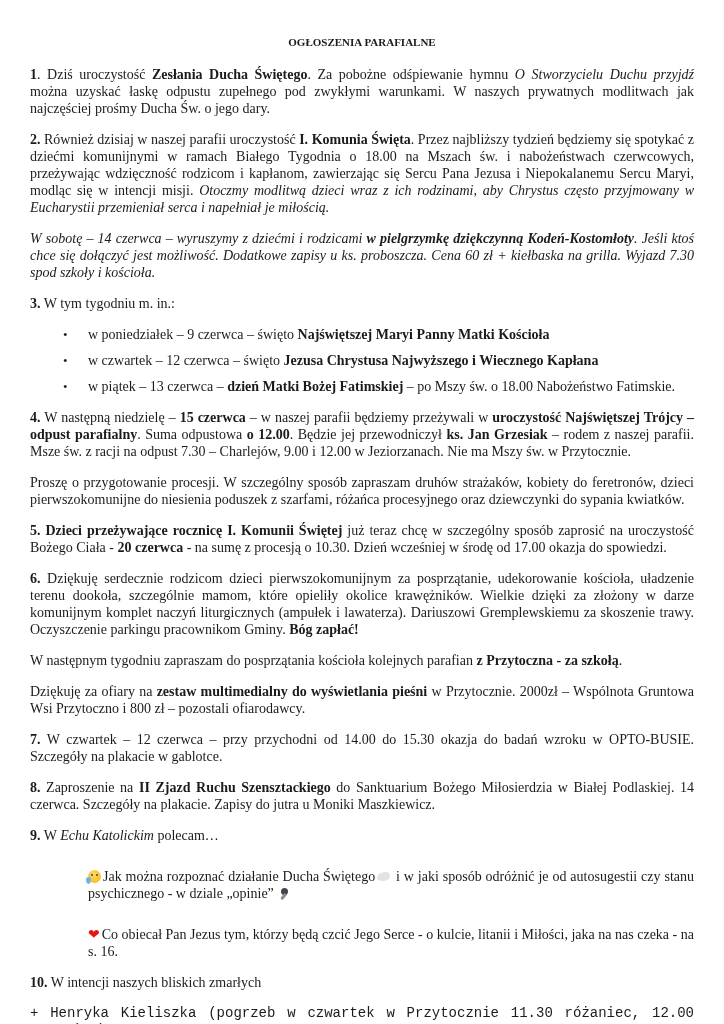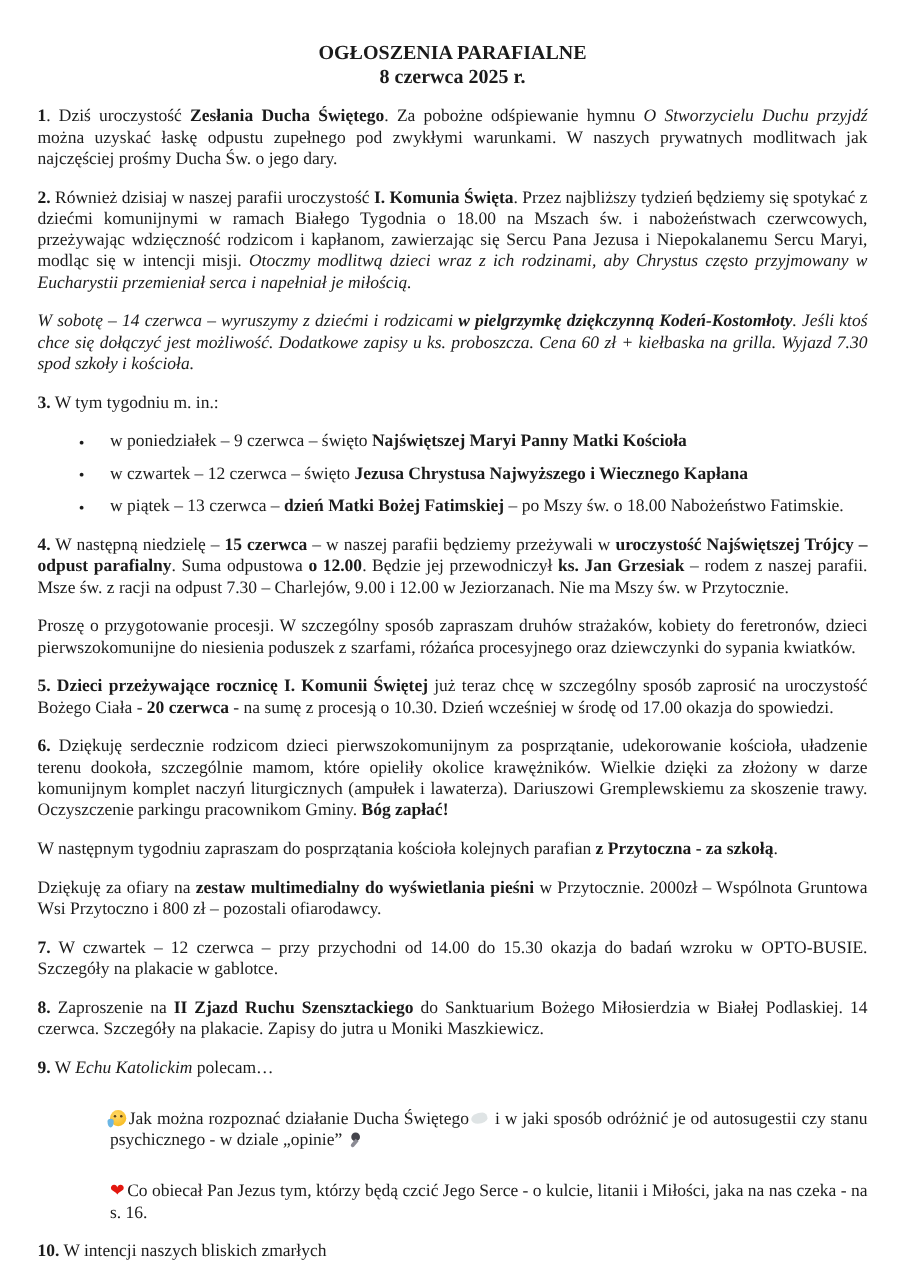--- a/index.html
+++ b/index.html
@@ -12,21 +12,21 @@
   }
   .page{
     box-sizing:border-box;
     width:724px;height:1024px;
     padding:33px 30px 20px 30px;
     overflow:hidden;
   }
   .doc-header{text-align:center;margin-bottom:13px;}
   .doc-header div{
     font-weight:bold;
-    font-size:16px;
+    font-size:11px;
     line-height:19px;
   }
   .doc-header .subtitle{color:var(--red,#e01414);}
   .doc-body{font-size:14px;line-height:17px;}
   .para{
     text-align:justify;
     margin:14px 0;
   }
   .para.tight{margin:0;font-family:Liberation Mono, monospace;}
   .para.bullet{
@@ -85,21 +85,20 @@
     font-size:14px;
     font-family:"DejaVu Sans",sans-serif;
   }
 </style>
 </head>
 <body style="color: rgb(27, 27, 27);">
 
 <div class="page">
   <div class="doc-header">
     <div class="title">OGŁOSZENIA PARAFIALNE</div>
-    <div class="date">8 czerwca 2025 r.</div>
   </div>
   <div class="doc-body">
       <div class="para text"><span class="b">1</span><span>. Dziś uroczystość </span><span class="b">Zesłania Ducha Świętego</span><span>. Za pobożne odśpiewanie hymnu </span><span class="i">O Stworzycielu Duchu przyjdź</span><span> można uzyskać łaskę odpustu zupełnego pod zwykłymi warunkami. W naszych prywatnych modlitwach jak najczęściej prośmy Ducha Św. o jego dary.</span></div>
       <div class="para text"><span class="b">2.</span><span> Również dzisiaj w naszej parafii uroczystość </span><span class="b">I. Komunia Święta</span><span>. Przez najbliższy tydzień będziemy się spotykać z dziećmi komunijnymi w ramach Białego Tygodnia o 18.00 na Mszach św. i nabożeństwach czerwcowych, przeżywając wdzięczność rodzicom i kapłanom, zawierzając się Sercu Pana Jezusa i Niepokalanemu Sercu Maryi, modląc się w intencji misji. </span><span class="i">Otoczmy modlitwą dzieci wraz z ich rodzinami, aby Chrystus często przyjmowany w Eucharystii przemieniał serca i napełniał je miłością.</span></div>
       <div class="para text"><span class="i">W sobotę – 14 czerwca – wyruszymy z dziećmi i rodzicami </span><span class="b i">w pielgrzymkę dziękczynną Kodeń-Kostomłoty</span><span class="i">. Jeśli ktoś chce się dołączyć jest możliwość. Dodatkowe zapisy u ks. proboszcza. Cena 60 zł + kiełbaska na grilla. Wyjazd 7.30 spod szkoły i kościoła.</span></div>
       <div class="para text"><span class="b">3.</span><span> W tym tygodniu m. in.:</span></div>
       <div class="para bullet"><span class="dot">•</span><span>w poniedziałek – 9 czerwca – święto </span><span class="b">Najświętszej Maryi Panny Matki Kościoła</span></div>
       <div class="para bullet"><span class="dot">•</span><span>w czwartek – 12 czerwca – święto </span><span class="b">Jezusa Chrystusa Najwyższego i Wiecznego Kapłana</span></div>
       <div class="para bullet"><span class="dot">•</span><span>w piątek – 13 czerwca – </span><span class="b">dzień Matki Bożej Fatimskiej</span><span> – po Mszy św. o 18.00 Nabożeństwo Fatimskie.</span></div>
       <div class="para text"><span class="b">4.</span><span> W następną niedzielę – </span><span class="b">15 czerwca</span><span> – w naszej parafii będziemy przeżywali w </span><span class="b">uroczystość Najświętszej Trójcy – odpust parafialny</span><span>. Suma odpustowa </span><span class="b">o 12.00</span><span>. Będzie jej przewodniczył </span><span class="b">ks. Jan Grzesiak</span><span> – rodem z naszej parafii.  Msze św. z racji na odpust 7.30 – Charlejów, 9.00 i 12.00 w Jeziorzanach. Nie ma Mszy św. w Przytocznie.</span></div>

